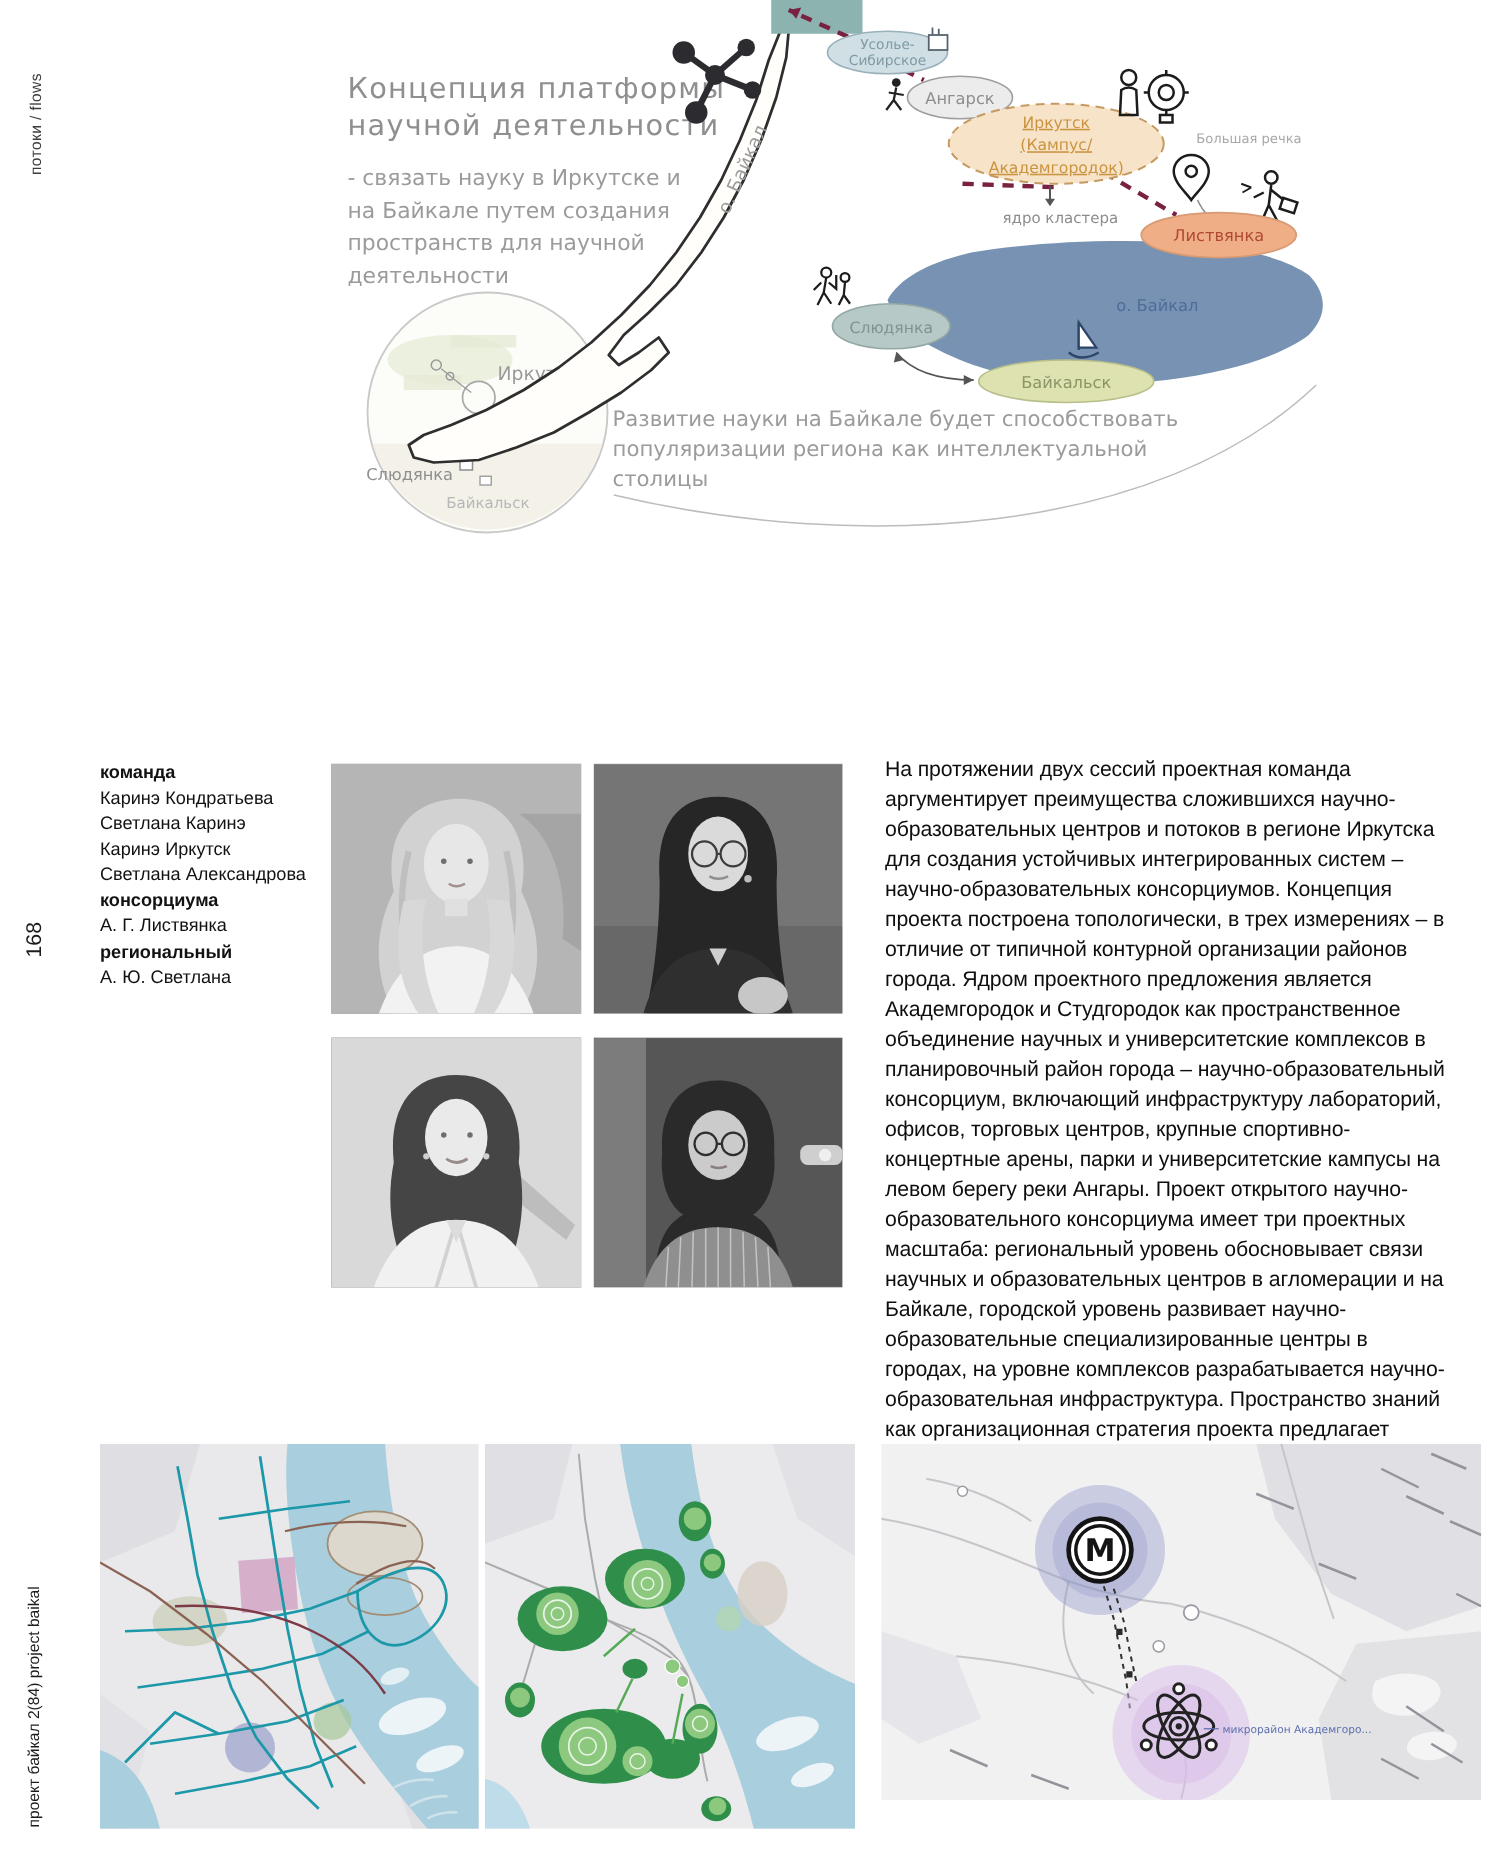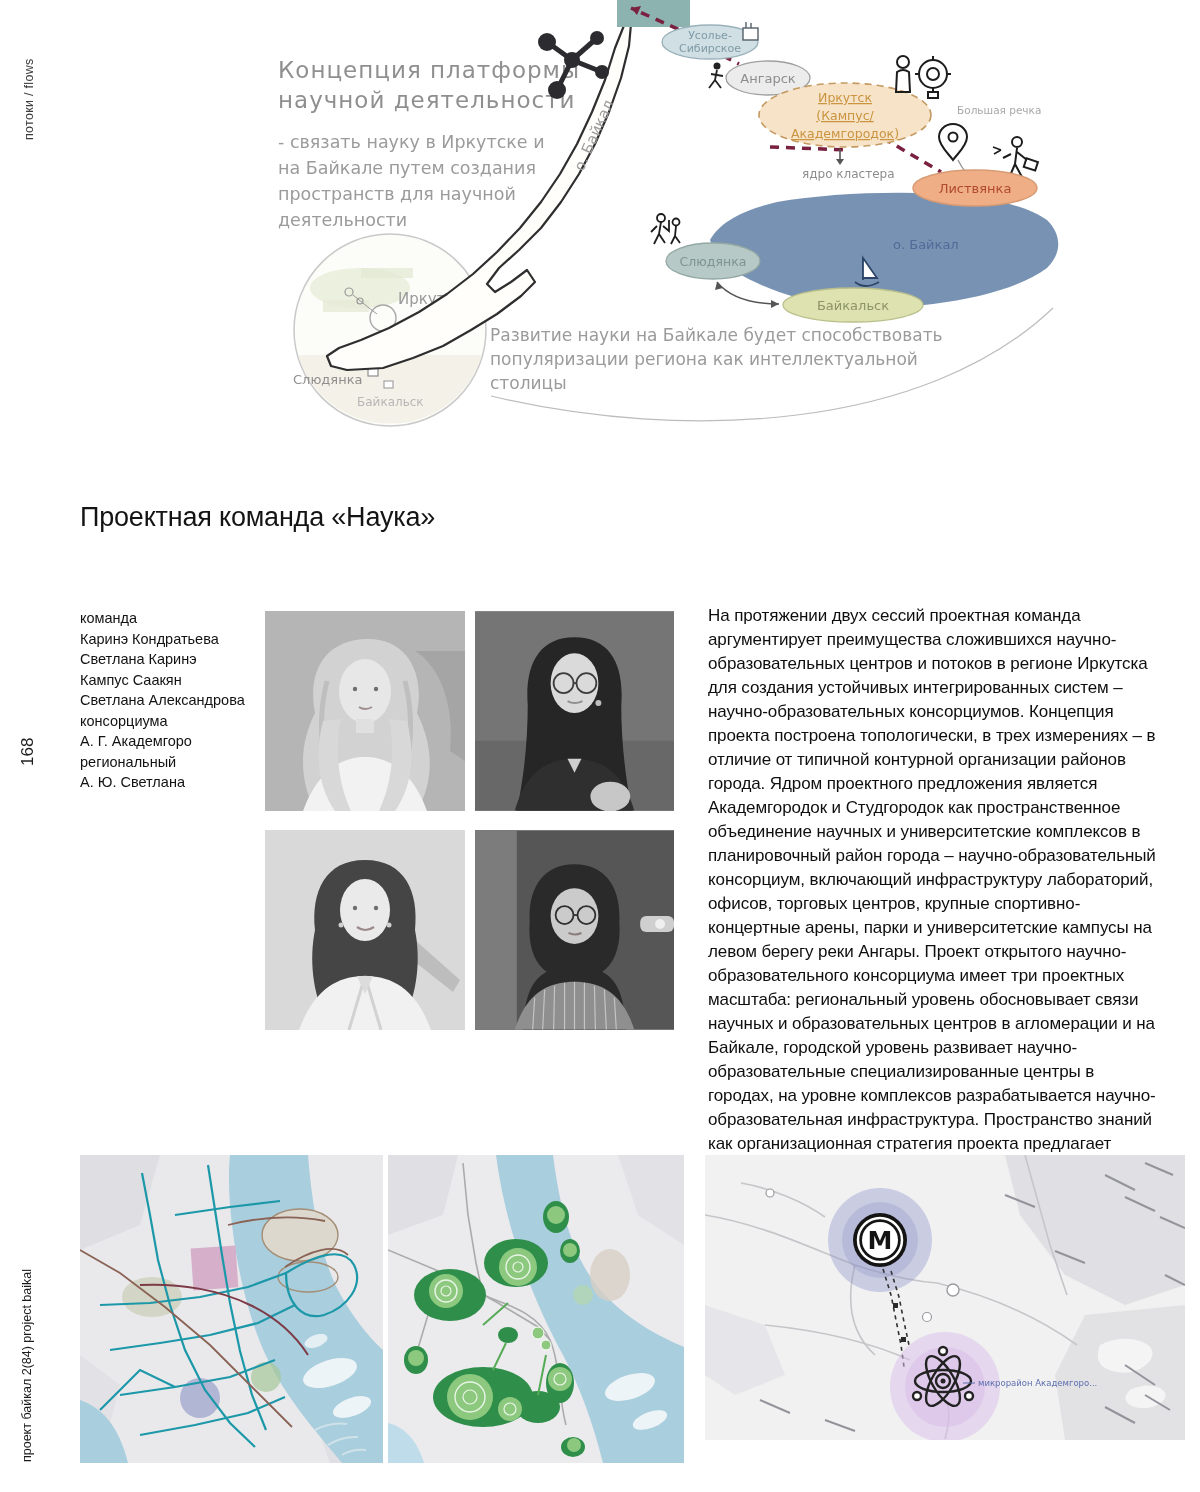--- a/index.html
+++ b/index.html
@@ -5,21 +5,21 @@
   html,body{margin:0;padding:0;background:#ffffff;}
   .page{position:relative;width:1200px;height:1492px;background:#ffffff;overflow:hidden;
         font-family:"Liberation Sans",sans-serif;color:#111;}
   .abs{position:absolute;}
   .vtext{position:absolute;transform:rotate(-90deg);transform-origin:0 0;white-space:nowrap;}
   .flows{font-size:12.5px;color:#3c3c3c;letter-spacing:.3px;}
   .pagenum{font-size:17px;color:#1c1c1c;}
   .journal{font-size:12.5px;color:#1c1c1c;}
   .section-title{font-size:27px;font-weight:500;letter-spacing:-.2px;color:#141414;}
   .team{font-size:14.5px;line-height:20.5px;color:#121212;}
-  .team b{font-weight:400;}
+  .team b{font-weight:700;}
   .bodytext{width:449px;font-size:17px;line-height:24px;color:#0e0e0e;letter-spacing:-.1px;
             text-align:left;}
   .photos{position:absolute;left:265px;top:611px;display:grid;
           grid-template-columns:200px 199px;grid-auto-rows:200px;column-gap:10px;row-gap:19px;}
   .photo{overflow:hidden;background:#9a9a9a;}
   svg text{font-family:"DejaVu Sans",sans-serif;}
 </style>
 </head>
 <body>
 
@@ -182,30 +182,29 @@
     <path d="M 452,282 l -2,8 l 8,-2 z" fill="#555"></path>
     <path d="M 514,304 l -8,-4 l 0,8 z" fill="#555"></path>
 
     <g fill="#9b9b9b">
       <text x="225" y="341" font-size="17">Развитие науки на Байкале будет способствовать</text>
       <text x="225" y="365" font-size="17">популяризации региона как интеллектуальной</text>
       <text x="225" y="389" font-size="17">столицы</text>
     </g>
   </svg>
 
-  <div class="abs section-title" style="left:80px;top:502px;">Проектная команда «Наука»</div>
 
   <div class="abs team" style="left:80px;top:608px;">
     <div><b>команда</b></div>
     <div>Каринэ Кондратьева</div>
     <div>Светлана Каринэ</div>
-    <div>Кампус Саакян</div>
+    <div>Каринэ Иркутск</div>
     <div>Светлана Александрова</div>
     <div><b>консорциума</b></div>
-    <div>А. Г. Академгоро</div>
+    <div>А. Г. Листвянка</div>
     <div><b>региональный</b></div>
     <div>А. Ю. Светлана</div>
   </div>
 
   <div class="photos">
 
     <div class="photo">
       <svg width="200" height="200" viewBox="0 0 200 200">
         <rect width="200" height="200" fill="#b5b5b5"></rect>
         <path d="M 150,40 C 175,55 190,95 185,140 L 200,150 L 200,40 Z" fill="#9e9e9e" opacity=".7"></path>

